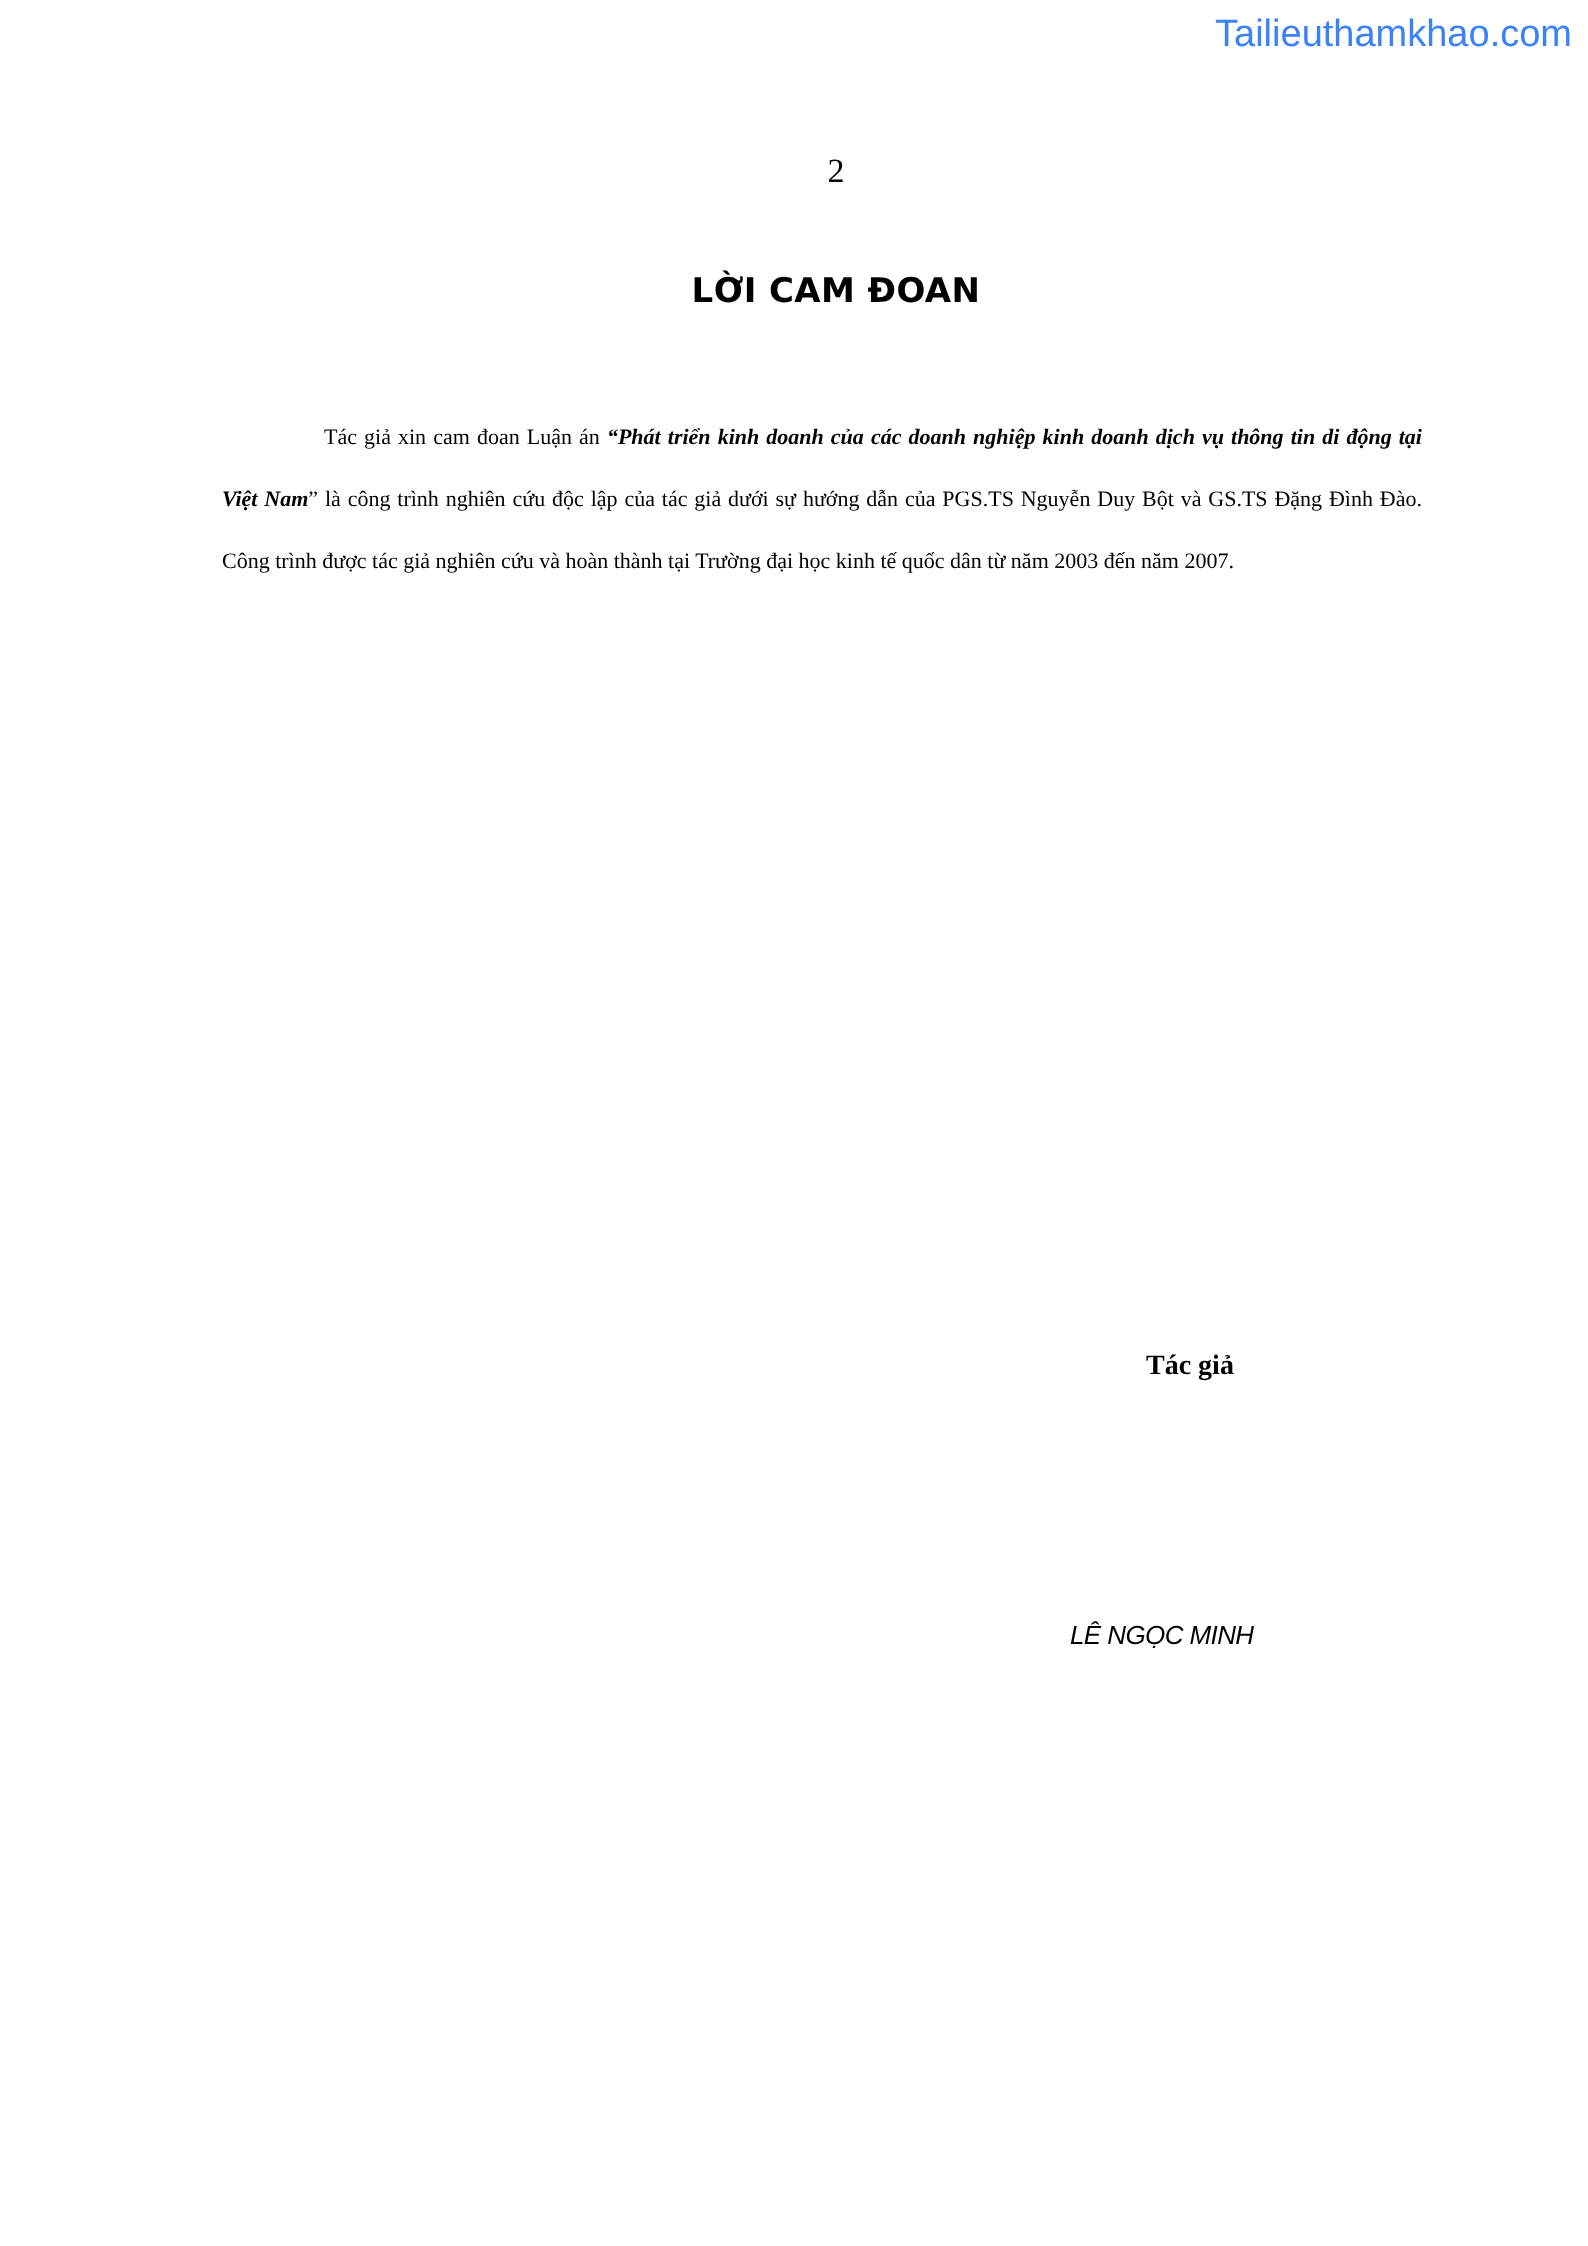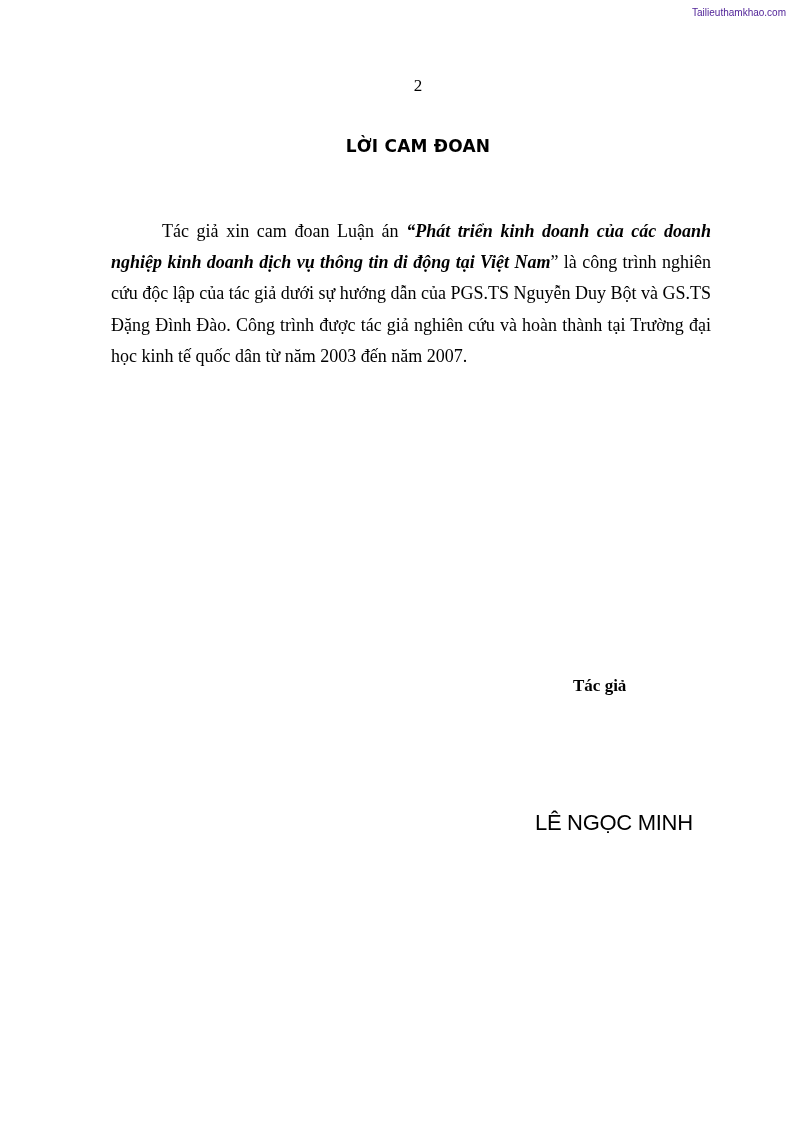--- a/index.html
+++ b/index.html
@@ -12,22 +12,22 @@
       height: 1123px;
       position: relative;
       overflow: hidden;
       color: #000;
     }
     .watermark {
       position: absolute;
       top: 7px;
       right: 8px;
       font-family: "Liberation Sans", sans-serif;
-      font-size: 10px;
-      color: #4c1d95;
+      font-size: 19px;
+      color: #3b82f6;
       letter-spacing: 0;
     }
     .page-number {
       position: absolute;
       top: 76px;
       left: 0;
       width: 836px;
       text-align: center;
       font-family: "Liberation Serif", serif;
       font-size: 17px;
@@ -38,51 +38,52 @@
       left: 0;
       width: 836px;
       text-align: center;
       font-family: "DejaVu Sans", sans-serif;
       font-weight: bold;
       font-size: 17px;
       letter-spacing: 0.2px;
     }
     .body-text {
       position: absolute;
-      top: 216px;
+      top: 204px;
       left: 111px;
       width: 600px;
       font-family: "Liberation Serif", serif;
-      font-size: 18px;
+      font-size: 11px;
       line-height: 31.2px;
     }
     .body-text p {
       margin: 0;
       text-indent: 51px;
       text-align: justify;
     }
     .body-text .emph {
       font-weight: bold;
       font-style: italic;
     }
     .author-label {
       position: absolute;
       top: 676px;
       left: 573px;
       font-family: "Liberation Serif", serif;
       font-weight: bold;
-      font-size: 17px;
+      font-size: 14px;
     }
     .author-name {
       position: absolute;
       top: 810px;
       left: 535px;
       font-family: "Liberation Sans", sans-serif;
-      font-size: 22px;
+      font-size: 13px;
       letter-spacing: -0.3px;
+      font-style: italic;
     }
   </style>
 </head>
 <body>
 
 <div class="watermark">Tailieuthamkhao.com</div>
 
 <div class="page-number">2</div>
 
 <div class="title">LỜI CAM ĐOAN</div>

